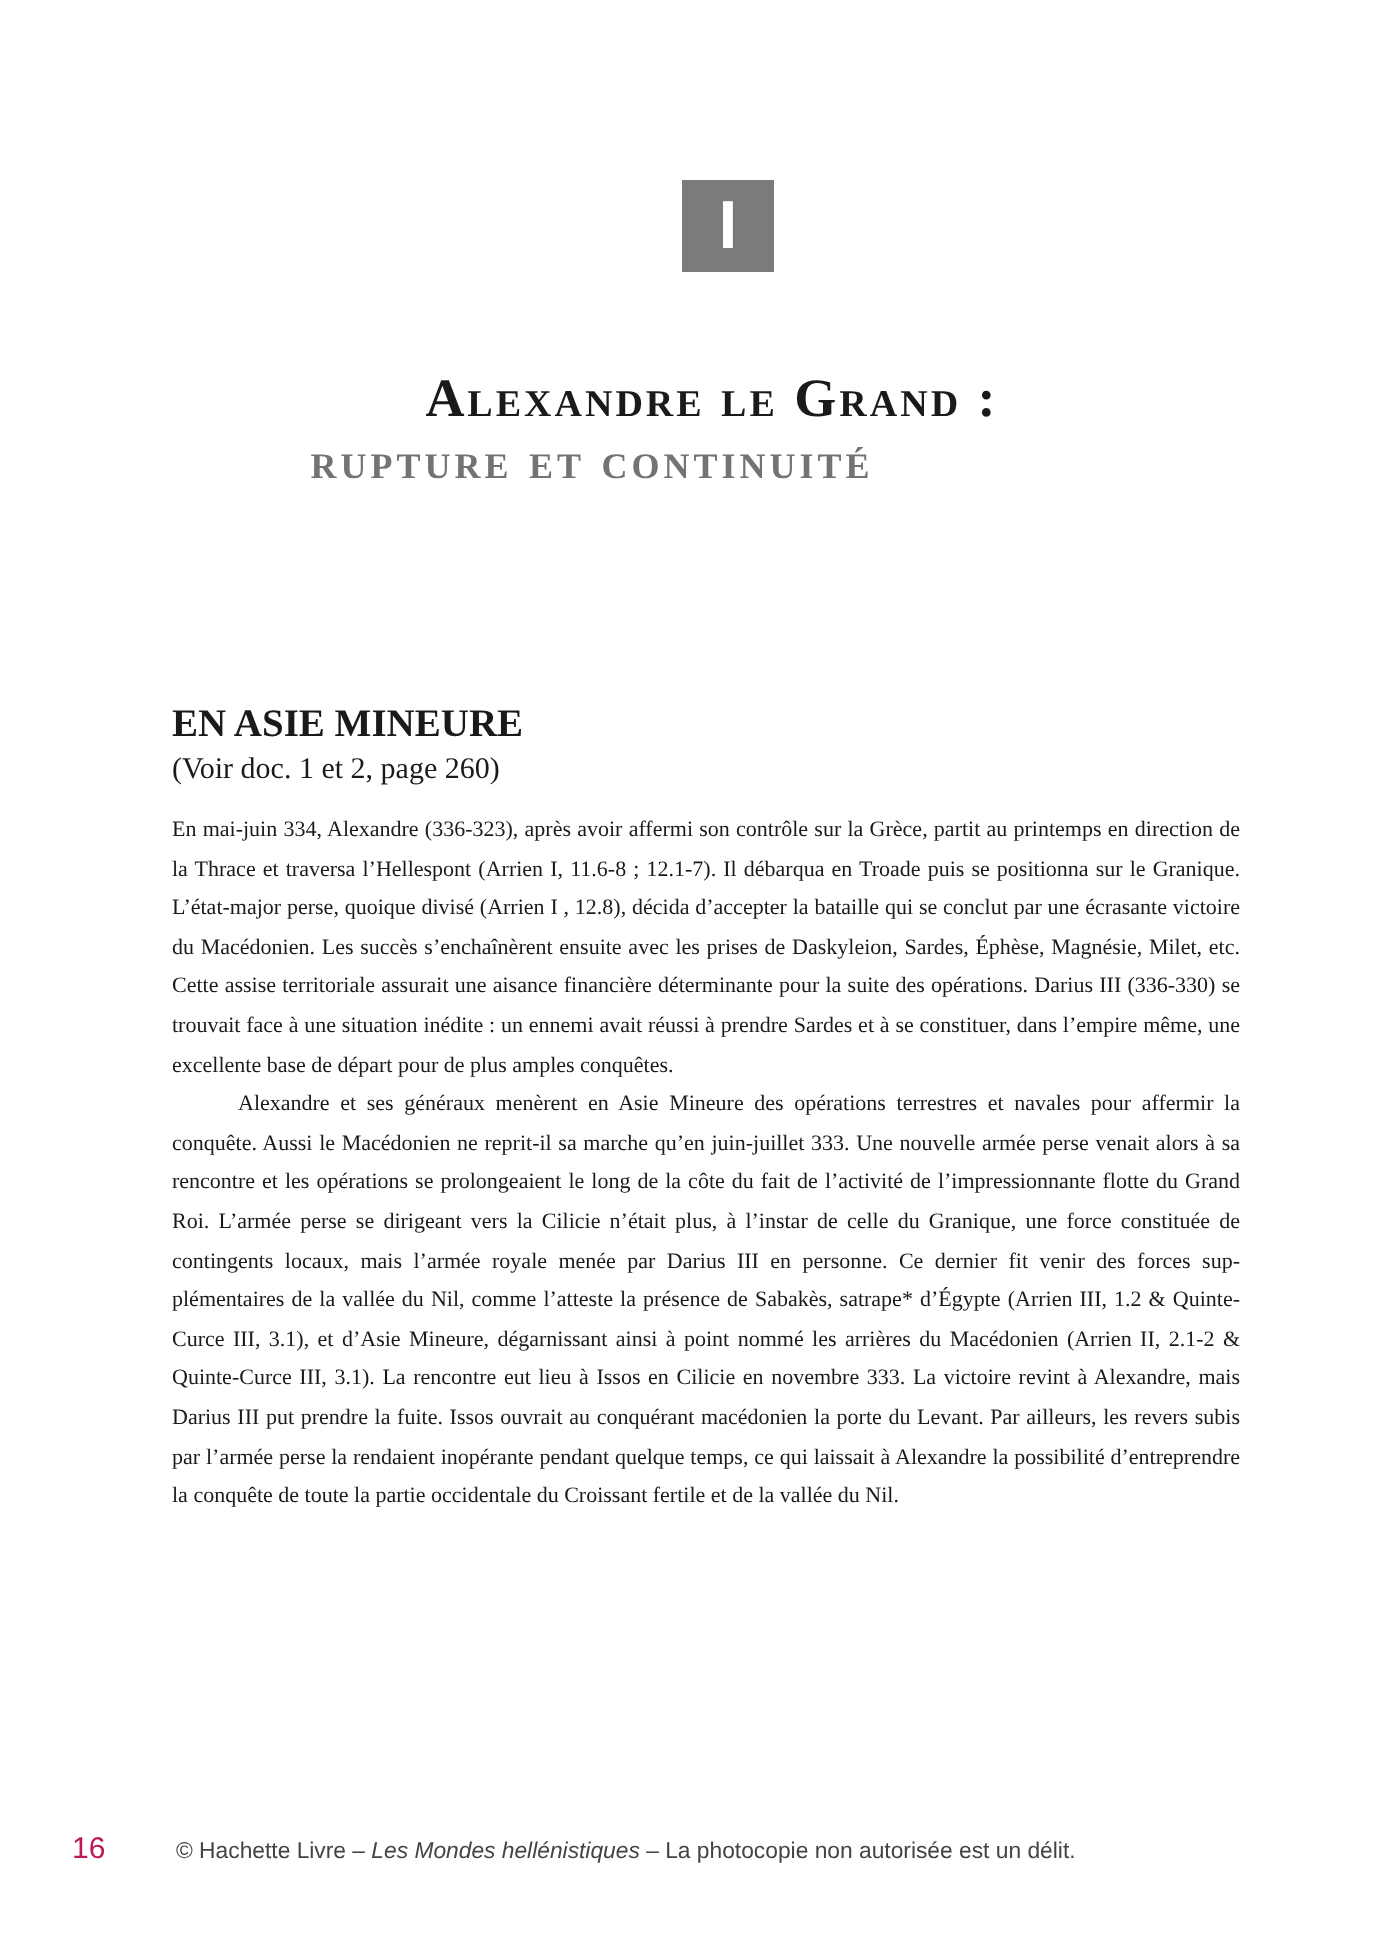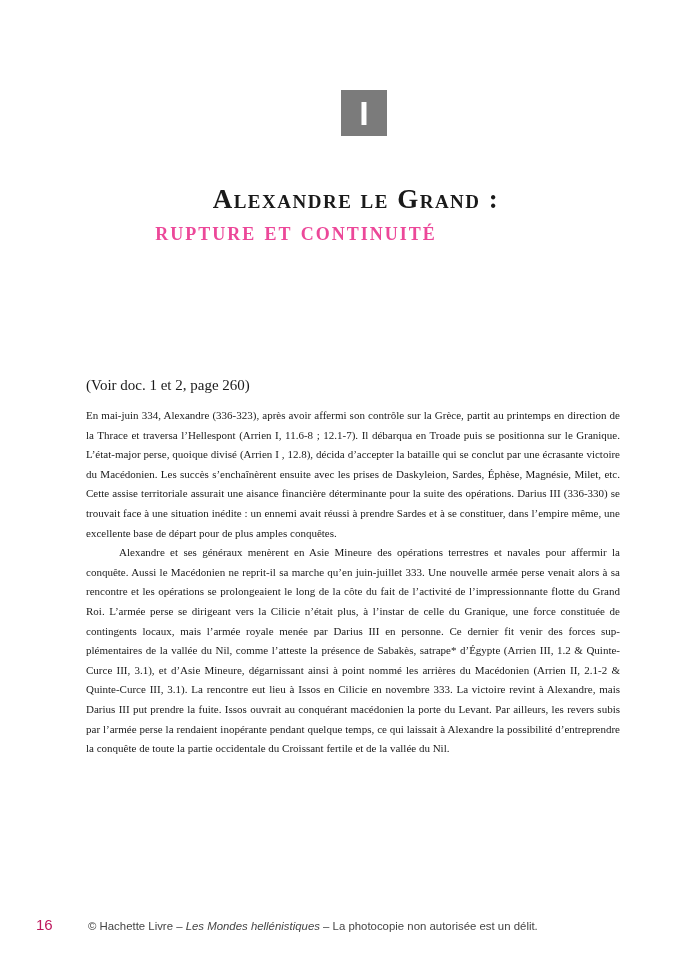--- a/index.html
+++ b/index.html
@@ -55,21 +55,21 @@
       left: 0;
       width: 564px;
       text-align: center;
       top: 219px;
       font-family: "Liberation Serif", "DejaVu Serif", serif;
       font-weight: bold;
       font-variant: small-caps;
       font-size: 25px;
       letter-spacing: 2px;
       line-height: 1;
-      color: #ec4899;
+      color: #737373;
       padding-left: 28px;
       box-sizing: border-box;
     }
     .section-title {
       position: absolute;
       left: 86px;
       top: 330px;
       width: 540px;
       font-family: "Liberation Serif", "DejaVu Serif", serif;
       font-weight: bold;
@@ -132,20 +132,21 @@
 
 <div class="chapter-box" style="background: rgb(123, 123, 123);">
   <span class="chapter-numeral">I</span>
 </div>
 
 <div class="chapter-title">Alexandre le Grand :</div>
 <div class="chapter-subtitle">rupture et continuité</div>
 
 <h2 class="section-title">
   <br>
+  <span>EN ASIE MINEURE</span>
 </h2>
 
 <div class="section-ref">(Voir doc. 1 et 2, page 260)</div>
 
 <div class="body-text">
   <p>En mai-juin 334, Alexandre (336-323), après avoir affermi son contrôle sur la Grèce, partit au printemps en direction de la Thrace et traversa l’Hellespont (Arrien I, 11.6-8 ; 12.1-7). Il débarqua en Troade puis se positionna sur le Granique. L’état-major perse, quoique divisé (Arrien I , 12.8), décida d’accepter la bataille qui se conclut par une écrasante victoire du Macédonien. Les succès s’enchaînèrent ensuite avec les prises de Daskyleion, Sardes, Éphèse, Magnésie, Milet, etc. Cette assise territoriale assurait une aisance financière déterminante pour la suite des opérations. Darius III (336-330) se trouvait face à une situation inédite : un ennemi avait réussi à prendre Sardes et à se constituer, dans l’empire même, une excellente base de départ pour de plus amples conquêtes.</p>
   <p class="indent">Alexandre et ses généraux menèrent en Asie Mineure des opérations terrestres et navales pour affermir la conquête. Aussi le Macédonien ne reprit-il sa marche qu’en juin-juillet 333. Une nouvelle armée perse venait alors à sa rencontre et les opérations se prolongeaient le long de la côte du fait de l’activité de l’impression­nante flotte du Grand Roi. L’armée perse se dirigeant vers la Cilicie n’était plus, à l’instar de celle du Granique, une force constituée de contingents locaux, mais l’armée royale menée par Darius III en personne. Ce dernier fit venir des forces sup­plémentaires de la vallée du Nil, comme l’atteste la présence de Sabakès, satrape* d’Égypte (Arrien III, 1.2 &amp; Quinte-Curce III, 3.1), et d’Asie Mineure, dégarnis­sant ainsi à point nommé les arrières du Macédonien (Arrien II, 2.1-2 &amp; Quinte-Curce III, 3.1). La rencontre eut lieu à Issos en Cilicie en novembre 333. La victoire revint à Alexandre, mais Darius III put prendre la fuite. Issos ouvrait au conquérant macédonien la porte du Levant. Par ailleurs, les revers subis par l’armée perse la rendaient inopérante pendant quelque temps, ce qui laissait à Alexandre la possibi­lité d’entreprendre la conquête de toute la partie occidentale du Croissant fertile et de la vallée du Nil.</p>
 </div>
 
 <div class="footer">

